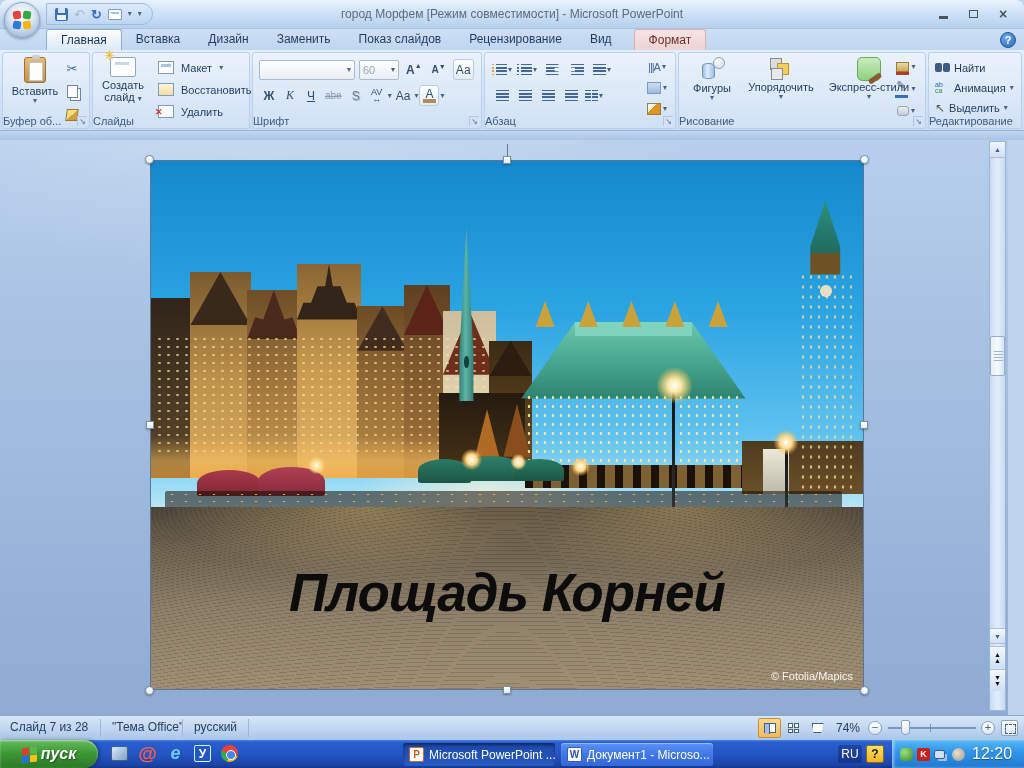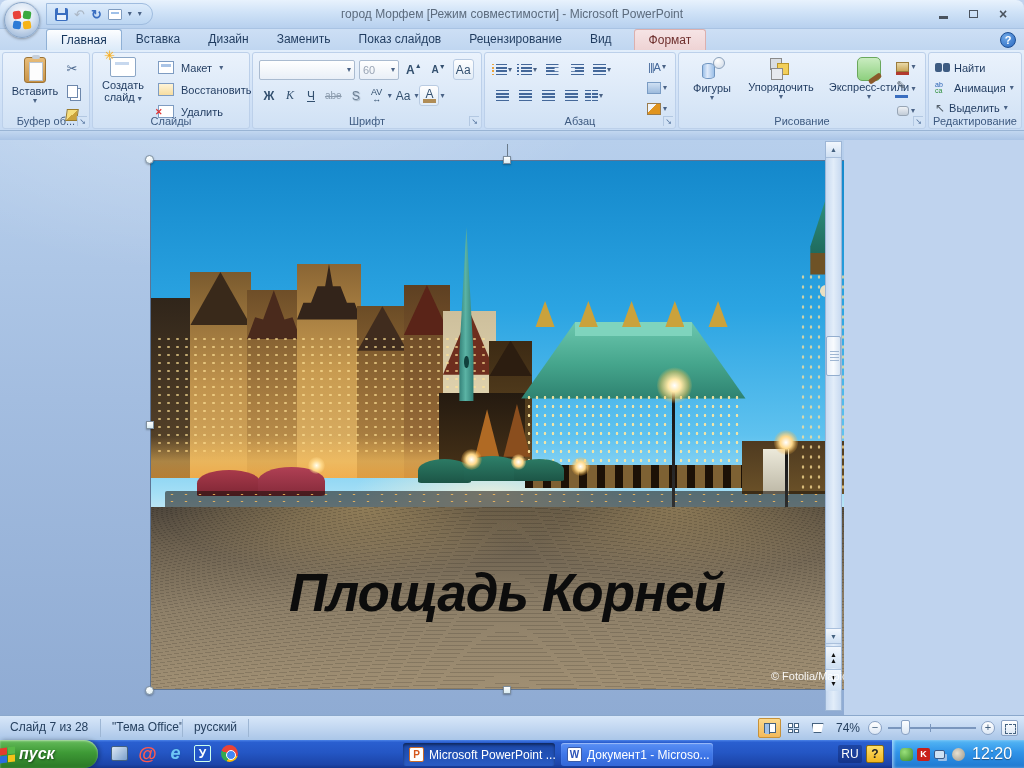--- a/index.html
+++ b/index.html
@@ -55,21 +55,21 @@
     background:radial-gradient(circle at 35% 30%,#6ea8e8,#2a69c0); color:#fff; font-size:11px; font-weight:bold;
     display:flex; align-items:center; justify-content:center; border:1px solid #1d4f94; }
 
   
   .ribbon { position:absolute; left:0; top:50px; width:1024px; height:81px;
     background:linear-gradient(180deg,#e2eefb 0%,#d3e3f7 50%,#c7dbf4 100%); border-bottom:1px solid #99b4d4; }
   .ribbon-edge { position:absolute; left:0; top:131px; width:1024px; height:9px;
     background:linear-gradient(180deg,#c2d7f0,#aac4e6); }
   .rgroup { position:absolute; top:2px; height:77px; border:1px solid #bcd0ea; border-radius:3px;
     background:linear-gradient(180deg,#eaf2fc 0%,#dcE9f8 55%,#d0e1f5 100%); }
-  .rgroup .glabel { position:absolute; left:0; right:0; bottom:1px; text-align:center; font-size:11px; color:#3e5a80; }
+  .rgroup .glabel { position:absolute; left:0; right:0; bottom:1px; font-size:11px; color:#3e5a80; }
   .launcher { position:absolute; right:2px; bottom:2px; width:10px; height:10px; font-size:8px; color:#51719c;
     line-height:10px; text-align:center; border-left:1px solid #b3c8e2; border-top:1px solid #b3c8e2; }
   .g-clip { left:2px; width:88px; }
   .g-slides { left:92px; width:158px; }
   .g-font { left:252px; width:230px; }
   .g-para { left:484px; width:192px; }
   .g-draw { left:678px; width:248px; }
   .g-edit { left:928px; width:94px; }
 
   .bigbtn { position:absolute; top:3px; width:56px; display:flex; flex-direction:column; align-items:center;
@@ -144,21 +144,21 @@
   .edit-rows { position:absolute; left:6px; top:6px; display:flex; flex-direction:column; gap:3px; }
   .erow { display:flex; align-items:center; gap:4px; font-size:11px; color:#1f3a5f; height:17px; }
   .ic-binoc { width:15px; height:9px; position:relative; flex:none; }
   .ic-binoc:before,.ic-binoc:after { content:""; position:absolute; top:0; width:7px; height:9px; background:#3e5c82; border-radius:2px; }
   .ic-binoc:before{ left:0; } .ic-binoc:after{ right:0; }
   .ic-replace { width:15px; height:12px; font-size:7px; line-height:6px; color:#2a62b5; flex:none; }
   .ic-replace .r2 { color:#2e8f3c; }
   .ic-select { font-size:12px; color:#55606c; flex:none; }
 
   
-  .editarea { position:absolute; left:0; top:140px; width:844px; height:575px;
+  .editarea { position:absolute; left:0; top:140px; width:1008px; height:575px;
     background:linear-gradient(180deg,#b7cfec 0%,#a3bdE0 45%,#8fabd3 100%); overflow:hidden; }
   .editarea:before { content:""; position:absolute; left:-10%; top:-30%; width:120%; height:90%;
     background:radial-gradient(60% 70% at 30% 10%, rgba(255,255,255,.38), transparent 70%); }
   .editarea:after { content:""; position:absolute; left:-5%; bottom:-40%; width:115%; height:80%;
     background:radial-gradient(70% 60% at 80% 100%, rgba(255,255,255,.22), transparent 60%); }
 
   .slide-wrap { position:absolute; left:150px; top:20px; width:714px; height:530px; }
   .slide { position:absolute; inset:0; overflow:hidden; border:1px solid #5d7494; background:#2596d6; }
 
   .sky { position:absolute; inset:0; background:linear-gradient(180deg,#1488cb 0%,#2ba4e2 28%,#5fc2ef 52%,#a5dff6 63%,#cfeaf4 68%,#e8e2cf 71%); }
@@ -296,21 +296,21 @@
   .fit-btn { position:absolute; left:1001px; top:4px; width:17px; height:16px; border:1px solid #8aa2c4;
     background:linear-gradient(180deg,#fff,#dde8f5); border-radius:2px; }
   .fit-btn:before { content:""; position:absolute; left:3px; top:3px; width:9px; height:8px; border:1px dashed #44617f; }
 
   
   .taskbar { position:absolute; left:0; top:740px; width:1024px; height:28px;
     background:linear-gradient(180deg,#4a82e8 0%,#2a5fd0 8%,#2456c4 45%,#1c44a8 88%,#15368c 100%); }
   .startbtn { position:absolute; left:0; top:0; height:28px; width:98px; border-radius:0 14px 14px 0;
     background:linear-gradient(180deg,#66bc5c 0%,#3e9a36 45%,#2e7d28 90%);
     box-shadow:inset 0 1px 2px rgba(255,255,255,.5), 2px 0 4px rgba(0,0,0,.3);
-    display:flex; align-items:center; justify-content:flex-start; gap:6px;
+    display:flex; align-items:center; justify-content:center; gap:6px;
     color:#fff; font-size:16px; font-weight:bold; font-style:italic; text-shadow:1px 1px 2px rgba(0,0,0,.45); }
   .flag { width:7px; height:7px; background:#e23c2e; transform:skewY(-8deg);
     box-shadow:8px 0 0 #58b848, 0 8px 0 #2a6ee0, 8px 8px 0 #f5c318; margin-right:6px; margin-bottom:6px; }
   .ql { position:absolute; left:110px; top:4px; display:flex; gap:9px; align-items:center; }
   .ql-ic { width:19px; height:19px; display:flex; align-items:center; justify-content:center; border-radius:3px;
     font-size:14px; font-weight:bold; }
   .ic-desktop { background:linear-gradient(135deg,#dce8f5,#7aa0cc); border:1px solid #44617f; width:17px; height:15px; border-radius:2px; }
   .ic-mail { color:#ff5a4e; font-size:19px; font-weight:bold; }
   .ic-ie { color:#6ec6f5; font-style:italic; font-size:18px; text-shadow:0 0 2px #1a5ab0; }
   .ic-ybrowser { background:#2356c8; color:#fff; width:17px; height:17px; font-size:12px; border:1px solid #cfe; border-radius:2px; }

